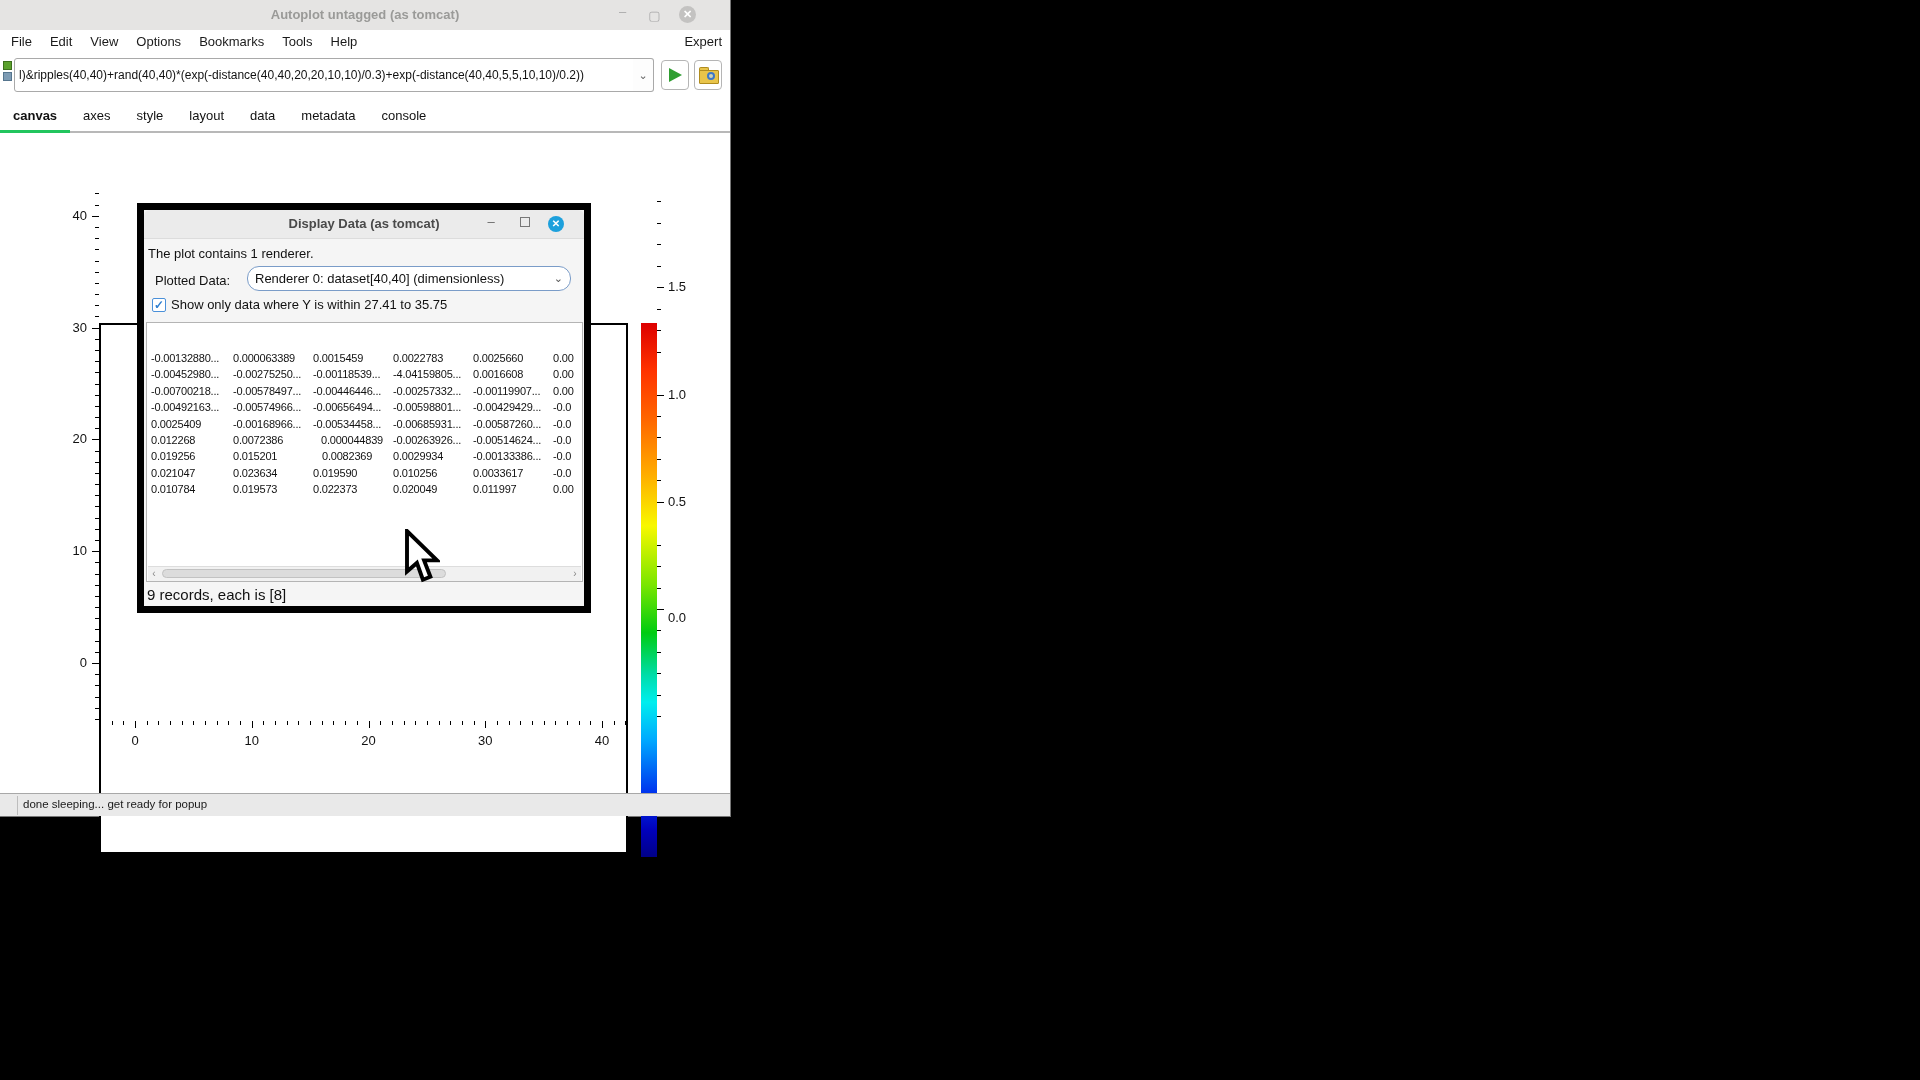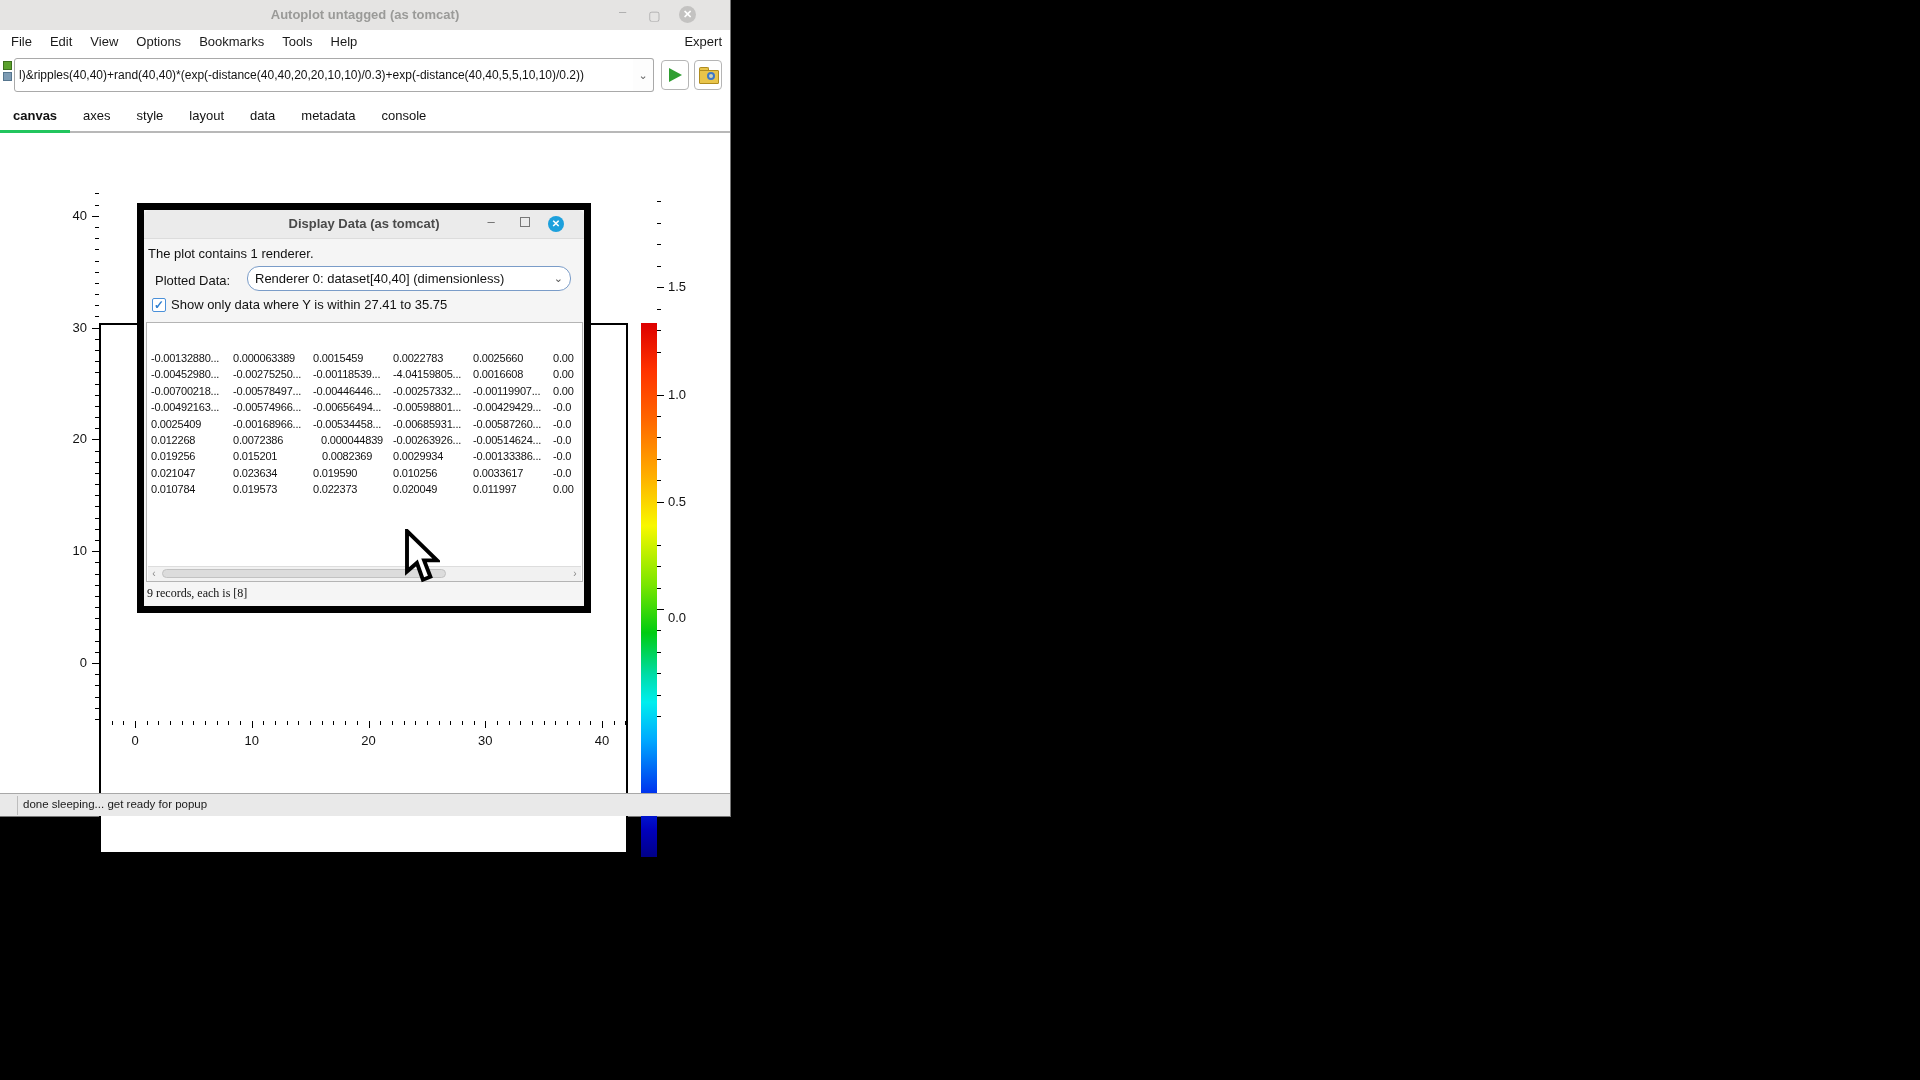--- a/index.html
+++ b/index.html
@@ -84,21 +84,21 @@
   #dlg-checklabel{left:27px;top:87px;font-size:13px;color:#111;}
 
   #dlg-table{left:2px;top:112px;width:437px;height:260px;border:1px solid #b4b4b4;background:#fff;box-sizing:border-box;overflow:hidden;}
   #dlg-thead{left:0;top:0;width:435px;height:23px;background:#fcfcfc;border-bottom:1px solid #cfcfcf;}
   .th{position:absolute;top:0;height:23px;line-height:23px;font-size:12px;color:#111;text-align:center;border-right:1px solid #cfcfcf;box-sizing:border-box;}
   .tr{position:absolute;left:0;width:435px;height:16px;}
   .td{position:absolute;top:0;height:16px;line-height:16px;font-size:11px;color:#111;white-space:nowrap;overflow:hidden;padding-left:4px;box-sizing:border-box;letter-spacing:-.2px;}
   #dlg-hscroll{left:1px;top:243px;width:433px;height:14px;background:#f1f1f1;border-top:1px solid #ddd;}
   #dlg-hscroll .arrow{top:1px;width:12px;height:12px;color:#888;font-size:10px;line-height:12px;text-align:center;}
   #dlg-hscroll .thumb{left:14px;top:2px;width:284px;height:9px;background:#dcdcdc;border:1px solid #c2c2c2;border-radius:5px;box-sizing:border-box;}
-  #dlg-records{left:3px;top:376px;font-size:12px;color:#111;font-family:Liberation Serif, serif;}
+  #dlg-records{left:3px;top:376px;font-size:15px;color:#111;}
 
   
   #cursor{left:404px;top:529px;}
 
   
   #statusbar{left:0;top:793px;width:730px;height:23px;background:#e9e9e9;border-top:1px solid #a8a8a8;box-sizing:border-box;}
   #statusbar .sep{left:17px;top:2px;width:1px;height:19px;background:#bdbdbd;}
   #statusbar .txt{left:23px;top:4px;font-size:11.5px;color:#1a1a1a;}
 </style>
 </head>

